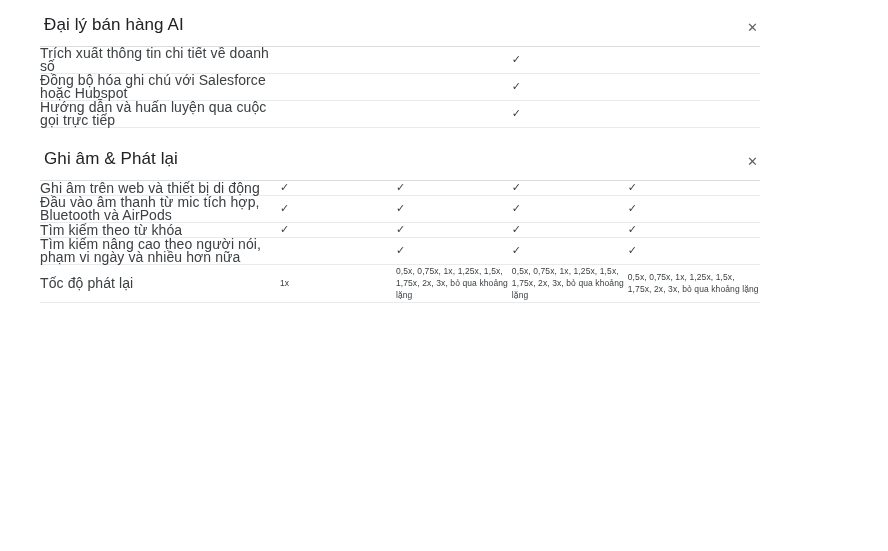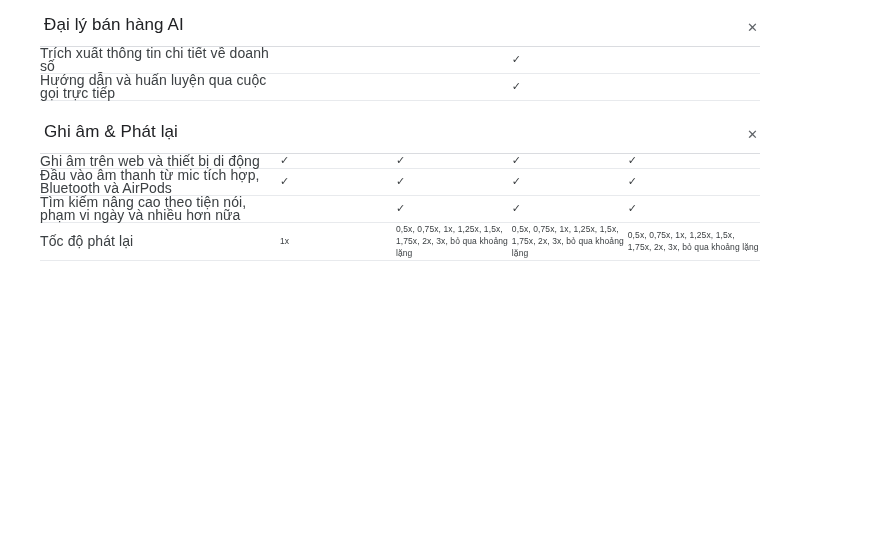--- a/index.html
+++ b/index.html
@@ -117,20 +117,27 @@
         </colgroup>
       <tbody>
         <tr>
           <td class="label-cell">Trích xuất thông tin chi tiết về doanh số</td>
           <td class="val-cell pad-a"><span class="check"></span></td>
           <td class="val-cell pad-b"><span class="check"></span></td>
           <td class="val-cell pad-c"><span class="check">✓</span></td>
           <td class="val-cell pad-d"><span class="check"></span></td>
         </tr>
         <tr>
+          <td class="label-cell">Đồng bộ hóa ghi chú với Salesforce hoặc Hubspot</td>
+          <td class="val-cell pad-a"><span class="check"></span></td>
+          <td class="val-cell pad-b"><span class="check"></span></td>
+          <td class="val-cell pad-c"><span class="check">✓</span></td>
+          <td class="val-cell pad-d"><span class="check"></span></td>
+        </tr>
+        <tr>
           <td class="label-cell">Hướng dẫn và huấn luyện qua cuộc gọi trực tiếp</td>
           <td class="val-cell pad-a"><span class="check"></span></td>
           <td class="val-cell pad-b"><span class="check"></span></td>
           <td class="val-cell pad-c"><span class="check">✓</span></td>
           <td class="val-cell pad-d"><span class="check"></span></td>
         </tr>
       </tbody>
     </table>
   </div>
 
@@ -158,21 +165,28 @@
           <td class="val-cell pad-d"><span class="check">✓</span></td>
         </tr>
         <tr>
           <td class="label-cell">Đầu vào âm thanh từ mic tích hợp, Bluetooth và AirPods</td>
           <td class="val-cell pad-a"><span class="check">✓</span></td>
           <td class="val-cell pad-b"><span class="check">✓</span></td>
           <td class="val-cell pad-c"><span class="check">✓</span></td>
           <td class="val-cell pad-d"><span class="check">✓</span></td>
         </tr>
         <tr>
-          <td class="label-cell">Tìm kiếm nâng cao theo tiện nói, phạm vi ngày và nhiều hơn nữa</td>
+          <td class="label-cell">Tìm kiếm theo từ khóa</td>
+          <td class="val-cell pad-a"><span class="check">✓</span></td>
+          <td class="val-cell pad-b"><span class="check">✓</span></td>
+          <td class="val-cell pad-c"><span class="check">✓</span></td>
+          <td class="val-cell pad-d"><span class="check">✓</span></td>
+        </tr>
+        <tr>
+          <td class="label-cell">Tìm kiếm nâng cao theo người nói, phạm vi ngày và nhiều hơn nữa</td>
           <td class="val-cell pad-a"><span class="check"></span></td>
           <td class="val-cell pad-b"><span class="check">✓</span></td>
           <td class="val-cell pad-c"><span class="check">✓</span></td>
           <td class="val-cell pad-d"><span class="check">✓</span></td>
         </tr>
         <tr>
           <td class="label-cell">Tốc độ phát lại</td>
           <td class="val-cell pad-a"><span class="txt">1x</span></td>
           <td class="val-cell pad-b"><span class="txt">0,5x, 0,75x, 1x, 1,25x, 1,5x, 1,75x, 2x, 3x, bỏ qua khoảng lặng</span></td>
           <td class="val-cell pad-c"><span class="txt">0,5x, 0,75x, 1x, 1,25x, 1,5x, 1,75x, 2x, 3x, bỏ qua khoảng lặng</span></td>

